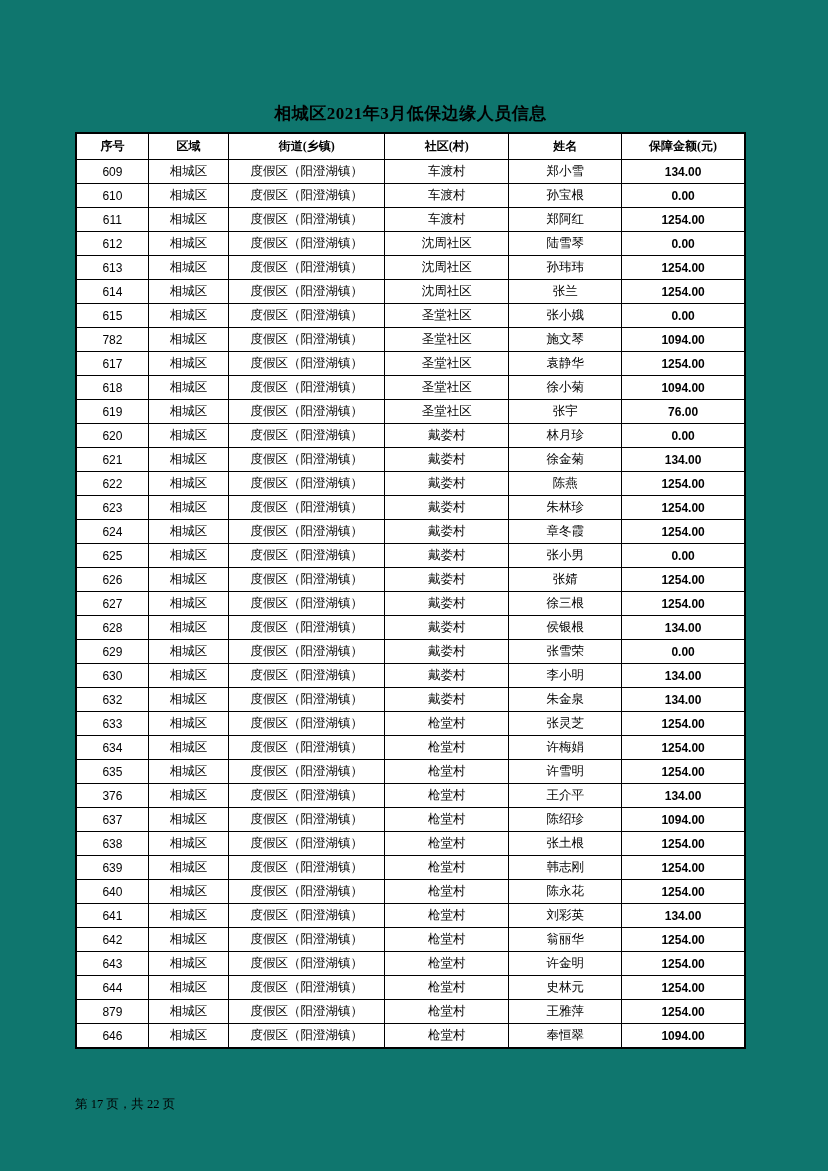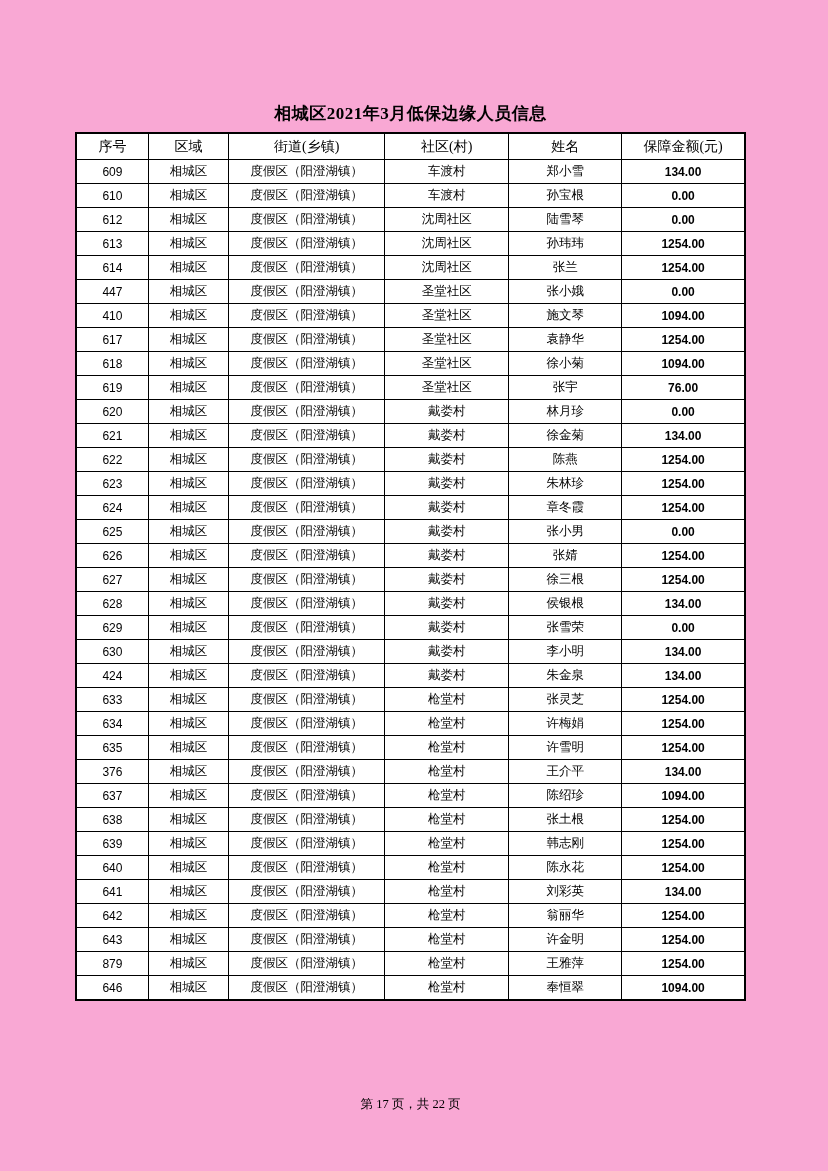--- a/index.html
+++ b/index.html
@@ -1,40 +1,40 @@
 <!DOCTYPE html>
 <html><head>
 <meta charset="utf-8">
 <style>
   html,body { margin:0; padding:0; background:#ffffff; }
   body { width:828px; height:1171px; font-family:"Liberation Serif", serif; color:#000; }
-  .page { position:relative; width:828px; height:1171px; background:#f9a8d4; overflow:hidden; }
+  .page { position:relative; width:828px; height:1171px; background:#0f766e; overflow:hidden; }
   .doc-title {
     position:absolute; top:103px; left:75px; width:671px;
     text-align:center; font-size:17px; font-weight:bold; color:#000;
     letter-spacing:0.5px; line-height:22px;
   }
   table.info-table {
     position:absolute; top:132px; left:75px; width:671px;
     border-collapse:collapse; table-layout:fixed;
     border:2px solid #000;
     background:#fff;
   }
   .info-table th, .info-table td {
     border:1px solid #000; text-align:center; vertical-align:middle;
     padding:0; color:#000; overflow:hidden; white-space:nowrap;
   }
-  .info-table th { height:25px; font-size:14px; font-weight:normal; font-family:"Liberation Serif", serif;text-align:center; }
+  .info-table th { height:25px; font-size:12px; font-weight:bold; font-family:"Liberation Serif", serif;text-align:center; }
   .info-table td { height:23px; font-size:12.5px; }
   .info-table td.num { font-family:"Liberation Sans", sans-serif; font-size:12px; }
   .c0 { width:10.7%; } .c1 { width:12.0%; } .c2 { width:23.4%;font-family:Liberation Mono, monospace; }
   .c3 { width:18.6%; } .c4 { width:16.9%;margin-top:10px; } .c5 { width:18.4%;font-weight:bold; }
   .page-footer {
     position:absolute; top:1096px; left:75px; width:671px;
-    text-align:center; font-size:12.5px; color:#000;
+    font-size:12.5px; color:#000;
   }
 </style>
 </head>
 <body>
 
 <div class="page">
   <div class="doc-title">相城区2021年3月低保边缘人员信息</div>
 
   <table class="info-table">
     <thead>
@@ -58,20 +58,28 @@
         </tr>
         <tr>
           <td class="c0 num">610</td>
           <td class="c1">相城区</td>
           <td class="c2">度假区（阳澄湖镇）</td>
           <td class="c3">车渡村</td>
           <td class="c4">孙宝根</td>
           <td class="c5 num">0.00</td>
         </tr>
         <tr>
+          <td class="c0 num">611</td>
+          <td class="c1">相城区</td>
+          <td class="c2">度假区（阳澄湖镇）</td>
+          <td class="c3">车渡村</td>
+          <td class="c4">郑阿红</td>
+          <td class="c5 num">1254.00</td>
+        </tr>
+        <tr>
           <td class="c0 num">612</td>
           <td class="c1">相城区</td>
           <td class="c2">度假区（阳澄湖镇）</td>
           <td class="c3">沈周社区</td>
           <td class="c4">陆雪琴</td>
           <td class="c5 num">0.00</td>
         </tr>
         <tr>
           <td class="c0 num">613</td>
           <td class="c1">相城区</td>
@@ -82,29 +90,29 @@
         </tr>
         <tr>
           <td class="c0 num">614</td>
           <td class="c1">相城区</td>
           <td class="c2">度假区（阳澄湖镇）</td>
           <td class="c3">沈周社区</td>
           <td class="c4">张兰</td>
           <td class="c5 num">1254.00</td>
         </tr>
         <tr>
-          <td class="c0 num">447</td>
+          <td class="c0 num">615</td>
           <td class="c1">相城区</td>
           <td class="c2">度假区（阳澄湖镇）</td>
           <td class="c3">圣堂社区</td>
           <td class="c4">张小娥</td>
           <td class="c5 num">0.00</td>
         </tr>
         <tr>
-          <td class="c0 num">410</td>
+          <td class="c0 num">782</td>
           <td class="c1">相城区</td>
           <td class="c2">度假区（阳澄湖镇）</td>
           <td class="c3">圣堂社区</td>
           <td class="c4">施文琴</td>
           <td class="c5 num">1094.00</td>
         </tr>
         <tr>
           <td class="c0 num">617</td>
           <td class="c1">相城区</td>
           <td class="c2">度假区（阳澄湖镇）</td>
@@ -210,21 +218,21 @@
         </tr>
         <tr>
           <td class="c0 num">630</td>
           <td class="c1">相城区</td>
           <td class="c2">度假区（阳澄湖镇）</td>
           <td class="c3">戴娄村</td>
           <td class="c4">李小明</td>
           <td class="c5 num">134.00</td>
         </tr>
         <tr>
-          <td class="c0 num">424</td>
+          <td class="c0 num">632</td>
           <td class="c1">相城区</td>
           <td class="c2">度假区（阳澄湖镇）</td>
           <td class="c3">戴娄村</td>
           <td class="c4">朱金泉</td>
           <td class="c5 num">134.00</td>
         </tr>
         <tr>
           <td class="c0 num">633</td>
           <td class="c1">相城区</td>
           <td class="c2">度假区（阳澄湖镇）</td>
@@ -303,20 +311,28 @@
           <td class="c3">枪堂村</td>
           <td class="c4">翁丽华</td>
           <td class="c5 num">1254.00</td>
         </tr>
         <tr>
           <td class="c0 num">643</td>
           <td class="c1">相城区</td>
           <td class="c2">度假区（阳澄湖镇）</td>
           <td class="c3">枪堂村</td>
           <td class="c4">许金明</td>
+          <td class="c5 num">1254.00</td>
+        </tr>
+        <tr>
+          <td class="c0 num">644</td>
+          <td class="c1">相城区</td>
+          <td class="c2">度假区（阳澄湖镇）</td>
+          <td class="c3">枪堂村</td>
+          <td class="c4">史林元</td>
           <td class="c5 num">1254.00</td>
         </tr>
         <tr>
           <td class="c0 num">879</td>
           <td class="c1">相城区</td>
           <td class="c2">度假区（阳澄湖镇）</td>
           <td class="c3">枪堂村</td>
           <td class="c4">王雅萍</td>
           <td class="c5 num">1254.00</td>
         </tr>

